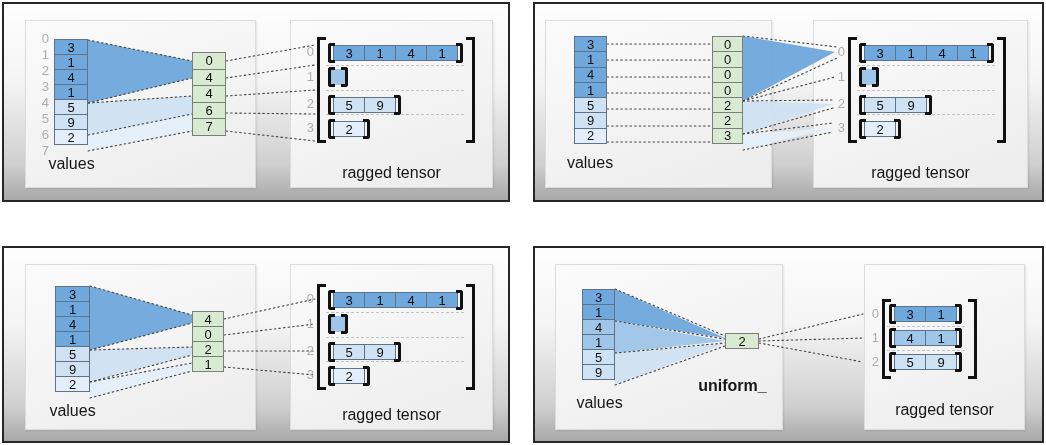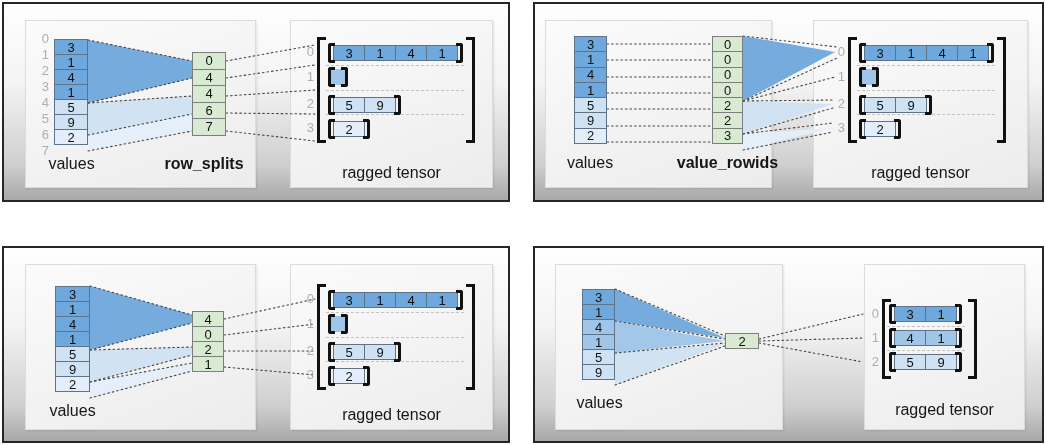--- a/index.html
+++ b/index.html
@@ -77,21 +77,20 @@
       <div class="vcell s-xl" style="height: 16px;">2</div>
     </div>
   <div class="gcol" style="left:188px;top:48px;width:34px;">
       <div class="gcell" style="height: 17.5px;">0</div>
       <div class="gcell" style="height: 17.5px;">4</div>
       <div class="gcell" style="height: 17.5px;">4</div>
       <div class="gcell" style="height: 17.5px;">6</div>
       <div class="gcell" style="height: 17.5px;">7</div>
     </div>
   <div class="lbl" style="left:25px;top:151px;width:85px;">values</div>
-  <div class="lbl param" style="left:130px;top:151px;width:140px;">row_splits</div>
   <div class="tensor" style="left:294px;top:33px;width:180px;height:106px;">
       <span class="tidx" style="left: 0px; width: 16px; top: 7px;">0</span>
       <span class="tidx" style="left: 0px; width: 16px; top: 32px;">1</span>
       <span class="tidx" style="left: 0px; width: 16px; top: 59px;">2</span>
       <span class="tidx" style="left: 0px; width: 16px; top: 83px;">3</span>
       <div class="ob ob-l" style="left: 19px;"></div>
       <div class="ob ob-r" style="left: 168px;"></div>
       <div class="sep" style="left: 28px; width: 138px; top: 28px;"></div>
       <div class="sep" style="left: 28px; width: 138px; top: 53px;"></div>
       <div class="sep" style="left: 28px; width: 138px; top: 77px;"></div>
@@ -157,21 +156,20 @@
   <div class="gcol" style="left:177px;top:32px;width:31px;">
       <div class="gcell" style="height: 16.3px;">0</div>
       <div class="gcell" style="height: 16.3px;">0</div>
       <div class="gcell" style="height: 16.3px;">0</div>
       <div class="gcell" style="height: 16.3px;">0</div>
       <div class="gcell" style="height: 16.3px;">2</div>
       <div class="gcell" style="height: 16.3px;">2</div>
       <div class="gcell" style="height: 16.3px;">3</div>
     </div>
   <div class="lbl" style="left:14px;top:150px;width:82px;">values</div>
-  <div class="lbl param" style="left:120px;top:150px;width:145px;">value_rowids</div>
   <div class="tensor" style="left:294px;top:33px;width:180px;height:106px;">
       <span class="tidx" style="left: 0px; width: 16px; top: 7px;">0</span>
       <span class="tidx" style="left: 0px; width: 16px; top: 32px;">1</span>
       <span class="tidx" style="left: 0px; width: 16px; top: 59px;">2</span>
       <span class="tidx" style="left: 0px; width: 16px; top: 83px;">3</span>
       <div class="ob ob-l" style="left: 19px;"></div>
       <div class="ob ob-r" style="left: 168px;"></div>
       <div class="sep" style="left: 28px; width: 138px; top: 28px;"></div>
       <div class="sep" style="left: 28px; width: 138px; top: 53px;"></div>
       <div class="sep" style="left: 28px; width: 138px; top: 77px;"></div>
@@ -296,20 +294,21 @@
       <div class="vcell s-m" style="height: 16px;">4</div>
       <div class="vcell s-m" style="height: 16px;">1</div>
       <div class="vcell s-l" style="height: 16px;">5</div>
       <div class="vcell s-l" style="height: 16px;">9</div>
     </div>
   <div class="gcol" style="left:190px;top:85px;width:34px;">
       <div class="gcell" style="height: 16px;">2</div>
     </div>
   <div class="lbl" style="left:22px;top:146px;width:85px;">values</div>
   <div class="lbl param" style="left:125px;top:128px;width:145px;line-height:19px;">
+    <div>uniform_</div>
   </div>
   <div class="tensor" style="left:330px;top:51px;width:112px;height:80px;">
       <span class="tidx" style="left: 0px; width: 14px; top: 7px;">0</span>
       <span class="tidx" style="left: 0px; width: 14px; top: 31px;">1</span>
       <span class="tidx" style="left: 0px; width: 14px; top: 55px;">2</span>
       <div class="ob ob-l" style="left: 17px;"></div>
       <div class="ob ob-r" style="left: 103px;"></div>
       <div class="sep" style="left: 22px; width: 78px; top: 27px;"></div>
       <div class="sep" style="left: 22px; width: 78px; top: 51px;"></div>
       <div class="trow" style="left: 24px; top: 7px;">

